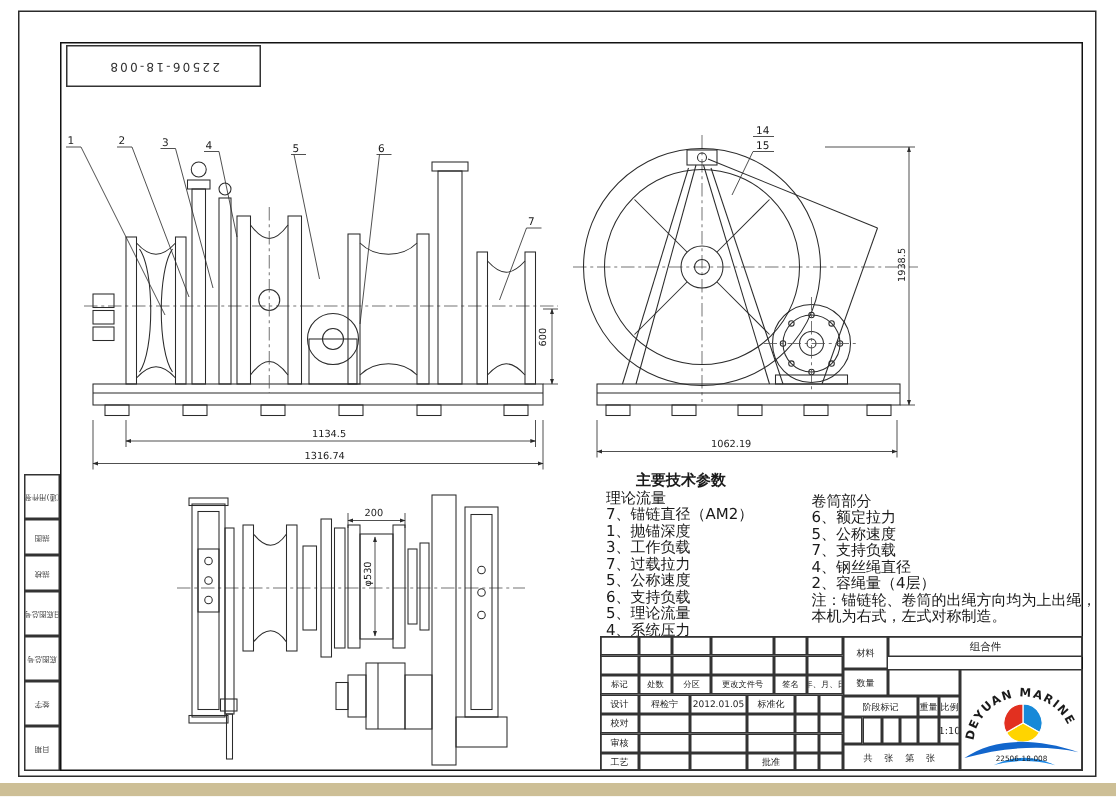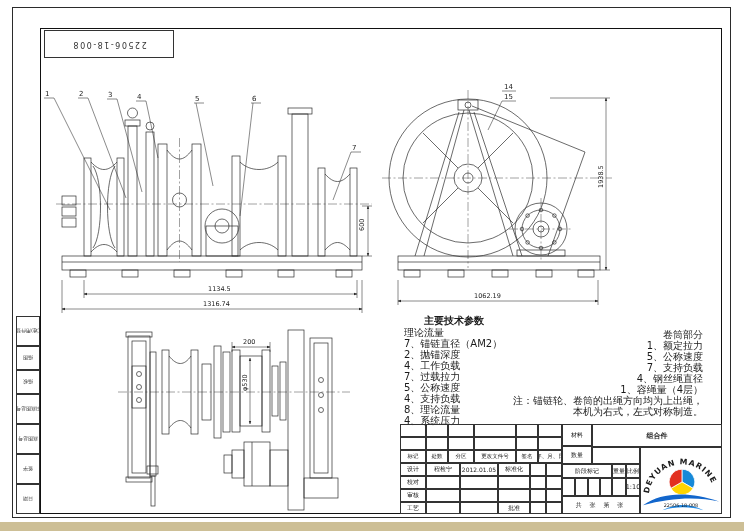--- a/index.html
+++ b/index.html
@@ -282,35 +282,35 @@
       <text class="dimt" x="243" y="344">200</text>
       <line class="dim" x1="250" y1="358" x2="250" y2="424" marker-start="url(#ar)" marker-end="url(#ar)"></line>
       <text class="dimt" transform="rotate(-90 247 391)" x="247" y="391">φ530</text>
     </g>
   </svg>
 
   <div class="tech" style="left:424px;top:315px;font-weight:bold;">主要技术参数</div>
   <div class="tech" style="left:404px;top:327px;">
     <div class="tline">理论流量</div>
     <div class="tline">7、锚链直径（AM2）</div>
-    <div class="tline">2、抛锚深度</div>
-    <div class="tline">4、工作负载</div>
+    <div class="tline">1、抛锚深度</div>
+    <div class="tline">3、工作负载</div>
     <div class="tline">7、过载拉力</div>
     <div class="tline">5、公称速度</div>
-    <div class="tline">4、支持负载</div>
-    <div class="tline">8、理论流量</div>
+    <div class="tline">6、支持负载</div>
+    <div class="tline">5、理论流量</div>
     <div class="tline">4、系统压力</div>
   </div>
-  <div class="tech" style="left:513px;top:329px;text-align:right;">
+  <div class="tech" style="left:541px;top:329px;">
     <div class="tline">卷筒部分</div>
-    <div class="tline">1、额定拉力</div>
+    <div class="tline">6、额定拉力</div>
     <div class="tline">5、公称速度</div>
     <div class="tline">7、支持负载</div>
     <div class="tline">4、钢丝绳直径</div>
-    <div class="tline">1、容绳量（4层）</div>
+    <div class="tline">2、容绳量（4层）</div>
     <div class="tline">注：锚链轮、卷筒的出绳方向均为上出绳，</div>
     <div class="tline">本机为右式，左式对称制造。</div>
   </div>
 
   <div class="tb-wrap"></div>
 
   <div class="cell" style="left:400px;top:424px;width:26px;height:13px;"></div>
   <div class="cell" style="left:426px;top:424px;width:22px;height:13px;"></div>
   <div class="cell" style="left:448px;top:424px;width:26px;height:13px;"></div>
   <div class="cell" style="left:474px;top:424px;width:42px;height:13px;"></div>
@@ -349,21 +349,21 @@
   <div class="cell" style="left:530px;top:489px;width:16px;height:13px;"></div>
   <div class="cell" style="left:546px;top:489px;width:16px;height:13px;"></div>
   <div class="cell" style="left:400px;top:502px;width:26px;height:12px;">工艺</div>
   <div class="cell" style="left:426px;top:502px;width:34px;height:12px;"></div>
   <div class="cell" style="left:460px;top:502px;width:38px;height:12px;"></div>
   <div class="cell" style="left:498px;top:502px;width:32px;height:12px;">批准</div>
   <div class="cell" style="left:530px;top:502px;width:16px;height:12px;"></div>
   <div class="cell" style="left:546px;top:502px;width:16px;height:12px;"></div>
 
   <div class="cell" style="left:562px;top:424px;width:30px;height:22px;">材料</div>
-  <div class="cell" style="left:592px;top:424px;width:130px;height:24px;font-size:7px;font-weight:bold;">组合件</div>
+  <div class="cell" style="left:592px;top:424px;width:130px;height:14px;font-size:7px;">组合件</div>
   <div class="cell" style="left:562px;top:446px;width:30px;height:18px;">数量</div>
   <div class="cell" style="left:592px;top:446px;width:48px;height:18px;"></div>
 
   <div class="cell" style="left:562px;top:464px;width:50px;height:14px;">阶段标记</div>
   <div class="cell" style="left:612px;top:464px;width:14px;height:14px;">重量</div>
   <div class="cell" style="left:626px;top:464px;width:14px;height:14px;">比例</div>
   <div class="cell" style="left:562px;top:478px;width:13px;height:18px;"></div>
   <div class="cell" style="left:575px;top:478px;width:13px;height:18px;"></div>
   <div class="cell" style="left:588px;top:478px;width:12px;height:18px;"></div>
   <div class="cell" style="left:600px;top:478px;width:12px;height:18px;"></div>

